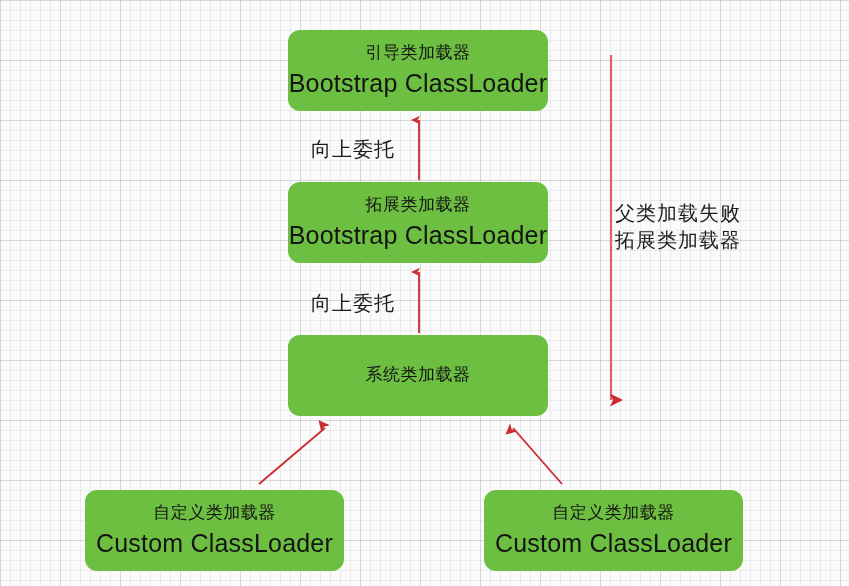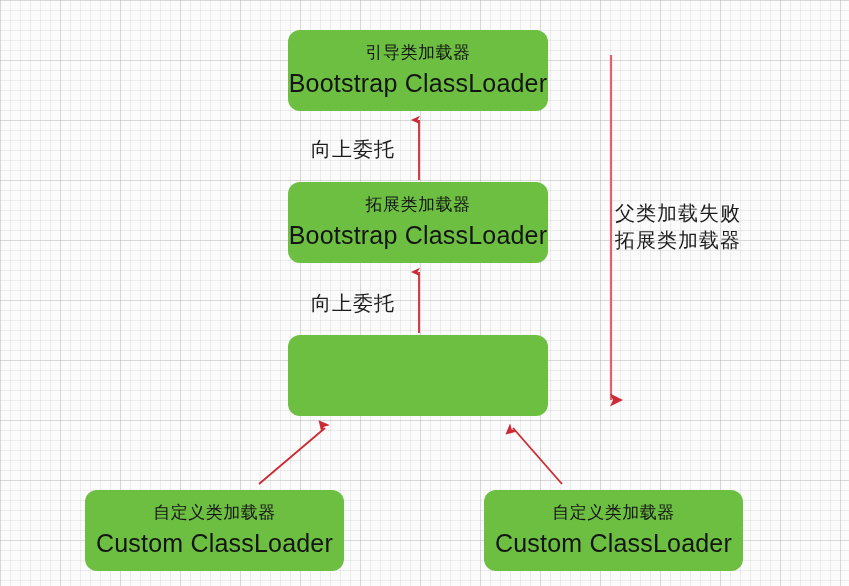--- a/index.html
+++ b/index.html
@@ -114,20 +114,21 @@
     <span class="cn">引导类加载器</span>
     <span class="en">Bootstrap ClassLoader</span>
   </div>
 
   <div class="node" style="left:288px; top:182px; width:260px; height:81px;">
     <span class="cn">拓展类加载器</span>
     <span class="en">Bootstrap ClassLoader</span>
   </div>
 
   <div class="node" style="left:288px; top:335px; width:260px; height:81px;">
+    <span class="cn">系统类加载器</span>
   </div>
 
   <div class="node" style="left:85px; top:490px; width:259px; height:81px;">
     <span class="cn">自定义类加载器</span>
     <span class="en">Custom ClassLoader</span>
   </div>
 
   <div class="node" style="left:484px; top:490px; width:259px; height:81px;">
     <span class="cn">自定义类加载器</span>
     <span class="en">Custom ClassLoader</span>

